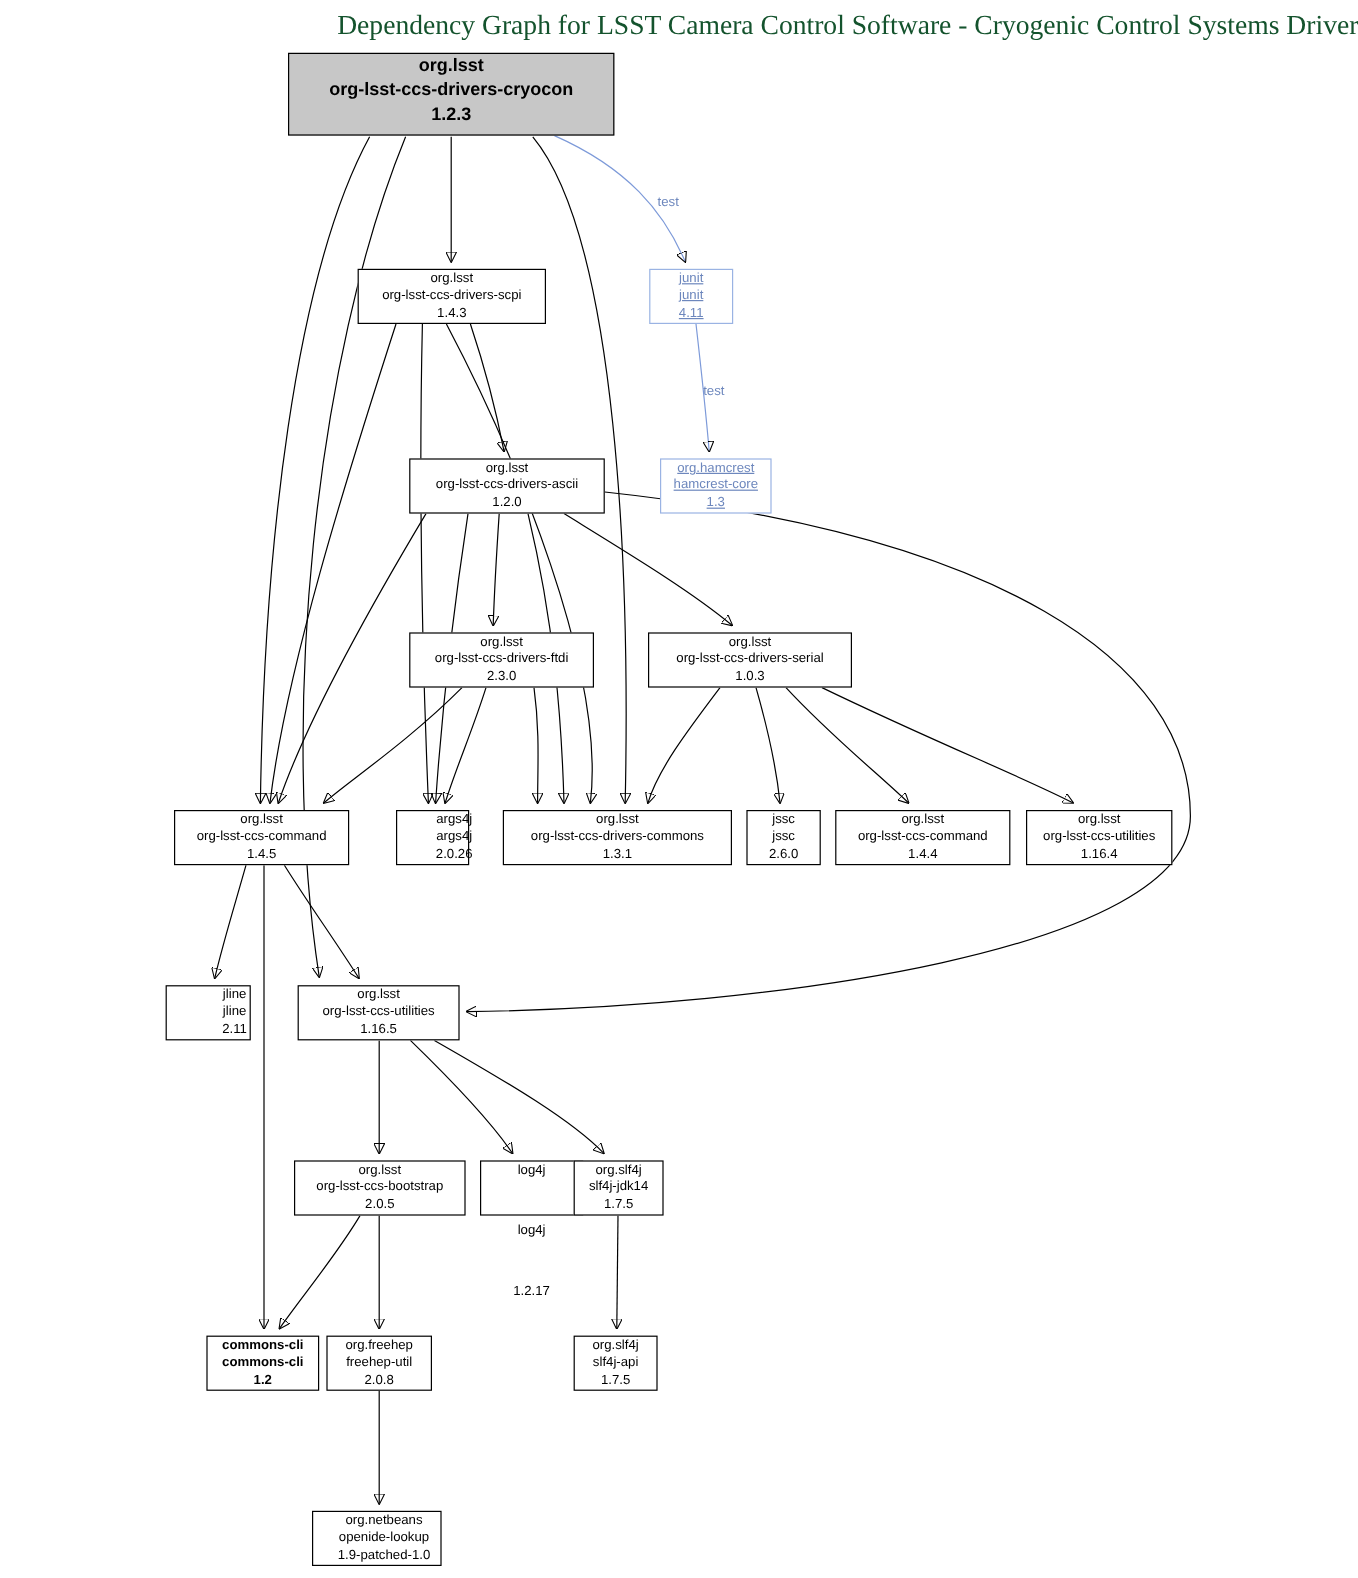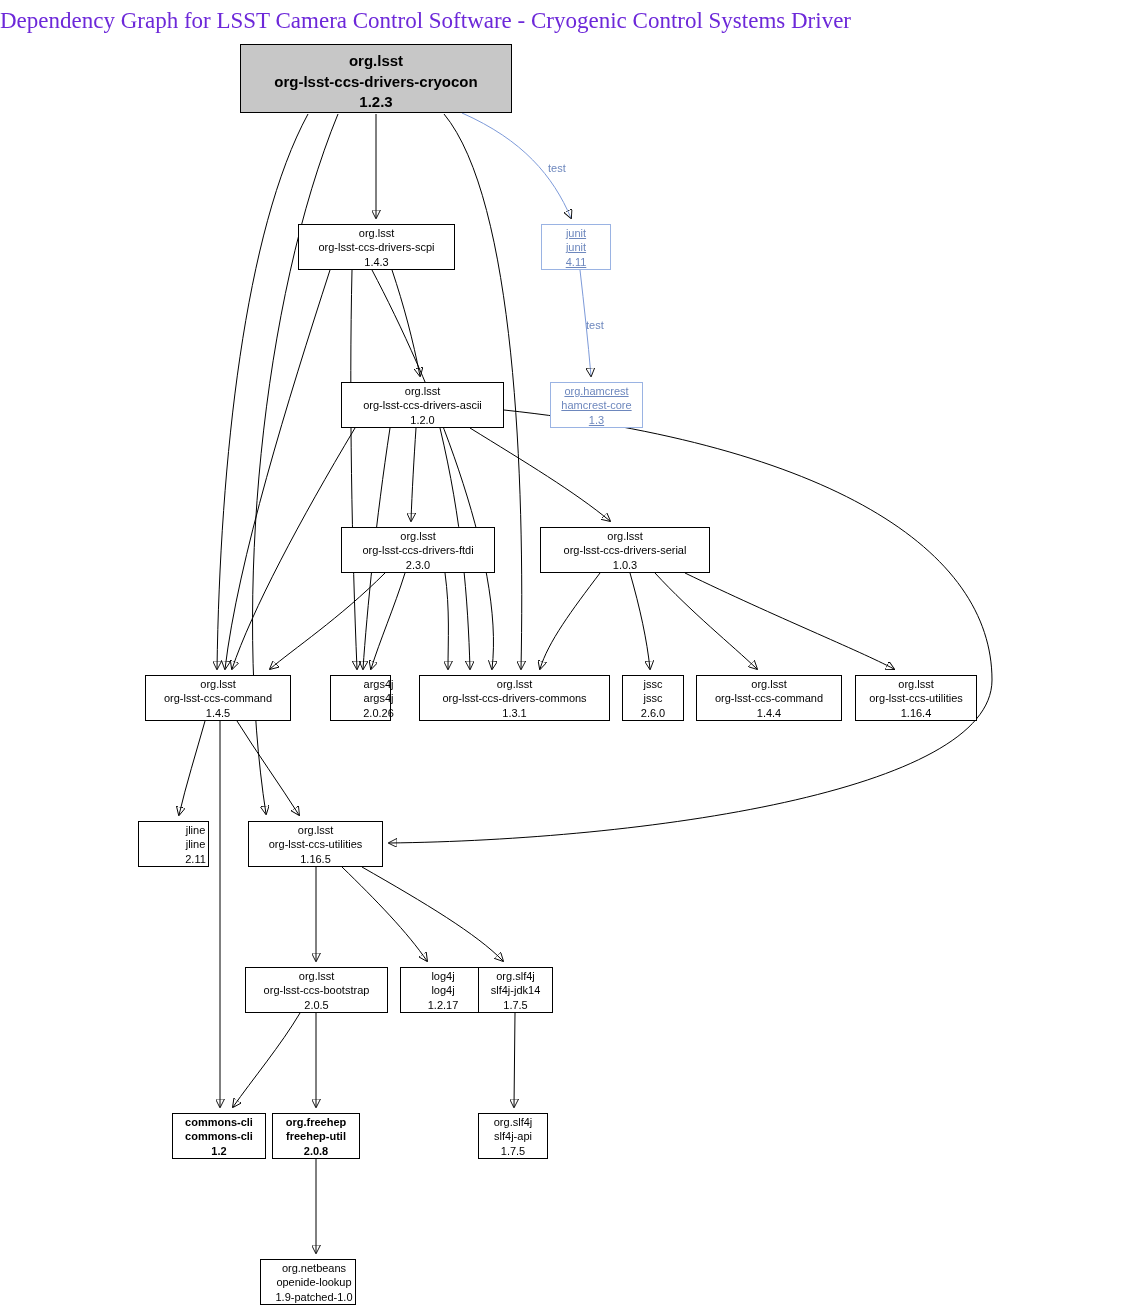--- a/index.html
+++ b/index.html
@@ -1,25 +1,25 @@
 <!DOCTYPE html>
 <html><head>
 <meta charset="utf-8">
 <style>
   html,body{margin:0;padding:0;background:#ffffff;}
   #canvas{position:relative;width:1132px;height:1315px;background:#ffffff;
           font-family:"Liberation Sans",sans-serif;overflow:hidden;}
-  #graph-title{position:absolute;left:0;top:8px;width:1132px;text-align:left;
-          font-family:"Liberation Serif",serif;font-size:23px;color:#6d28d9;white-space:nowrap;}
+  #graph-title{position:absolute;left:0;top:8px;width:1132px;text-align:right;
+          font-family:"Liberation Serif",serif;font-size:23px;color:#14532d;white-space:nowrap;}
   svg.edges{position:absolute;left:0;top:0;}
   svg.edges path{fill:none;stroke:#000;stroke-width:1;}
   svg.edges path.test-edge{stroke:#7d9ad9;}
   svg.edges text.test-label{font-family:"Liberation Sans",sans-serif;font-size:11px;fill:#6d87bd;}
   .node{position:absolute;border:1px solid #000;background:#fff;display:flex;
-        flex-direction:column;align-items:center;justify-content:flex-end;
+        flex-direction:column;align-items:center;justify-content:flex-start;
         text-align:center;font-size:11px;line-height:1.3;color:#000;box-sizing:border-box;}
   .node div{white-space:nowrap;}
   .node.root{background:#c7c7c7;font-size:15px;font-weight:bold;line-height:1.35;}
   .node.test{border-color:#9ab3e3;color:#6d87bd;text-decoration:underline;}
 </style>
 </head>
 <body>
 
 <div id="canvas">
 
@@ -162,49 +162,49 @@
     <div>org-lsst-ccs-utilities</div>
     <div>1.16.5</div>
   </div>
 
   <div class="node" style="left:245px;top:967px;width:143px;height:46px;">
     <div>org.lsst</div>
     <div>org-lsst-ccs-bootstrap</div>
     <div>2.0.5</div>
   </div>
 
-  <div class="node" style="left:400px;top:967px;width:86px;height:46px;">
+  <div class="node" style="left:400px;top:967px;width:86px;height:46px;gap:36px;">
     <div>log4j</div>
     <div>log4j</div>
     <div>1.2.17</div>
   </div>
 
   <div class="node" style="left:478px;top:967px;width:75px;height:46px;">
     <div>org.slf4j</div>
     <div>slf4j-jdk14</div>
     <div>1.7.5</div>
   </div>
 
   <div class="node" style="left:172px;top:1113px;width:94px;height:46px;font-weight:bold;">
     <div>commons-cli</div>
     <div>commons-cli</div>
     <div>1.2</div>
   </div>
 
-  <div class="node" style="left:272px;top:1113px;width:88px;height:46px;font-weight:bold;">
+  <div class="node" style="left:272px;top:1113px;width:88px;height:46px;">
     <div>org.freehep</div>
     <div>freehep-util</div>
     <div>2.0.8</div>
   </div>
 
   <div class="node" style="left:478px;top:1113px;width:70px;height:46px;">
     <div>org.slf4j</div>
     <div>slf4j-api</div>
     <div>1.7.5</div>
   </div>
 
-  <div class="node" style="left:260px;top:1259px;width:96px;height:46px;padding-left:12px;">
+  <div class="node" style="left:260px;top:1259px;width:108px;height:46px;padding-left:12px;">
     <div>org.netbeans</div>
     <div>openide-lookup</div>
     <div>1.9-patched-1.0</div>
   </div>
 
 </div>
 
 </body></html>

